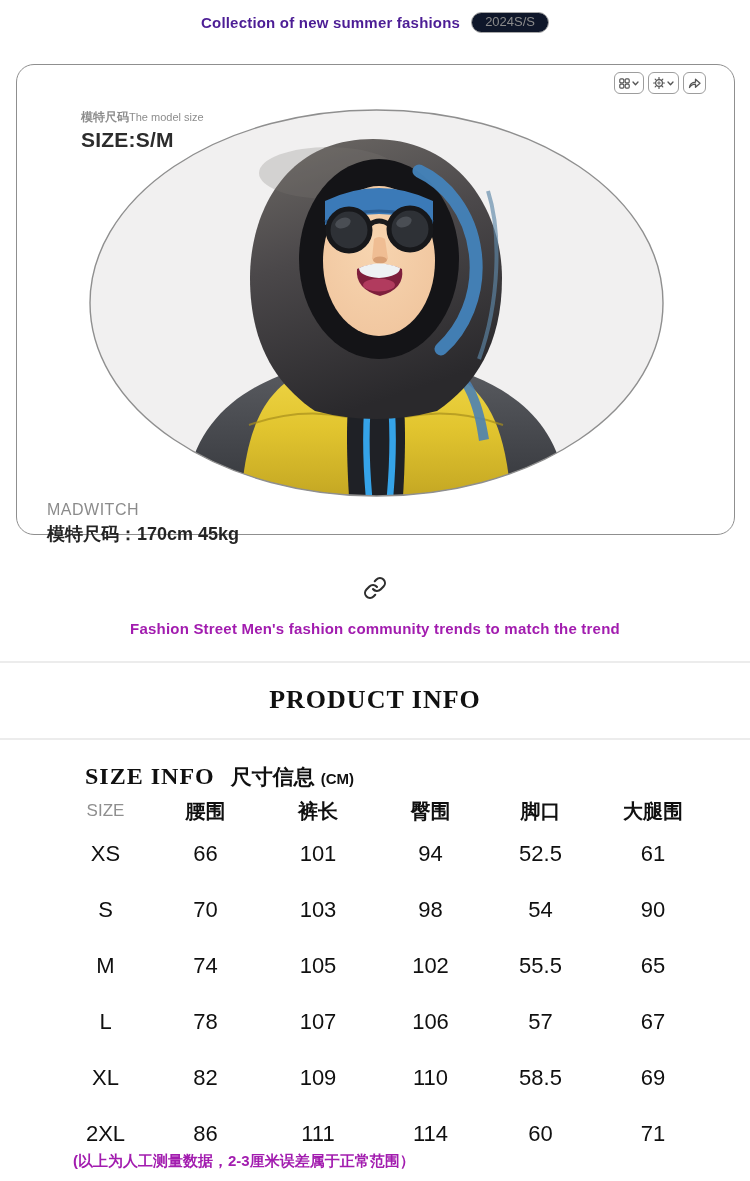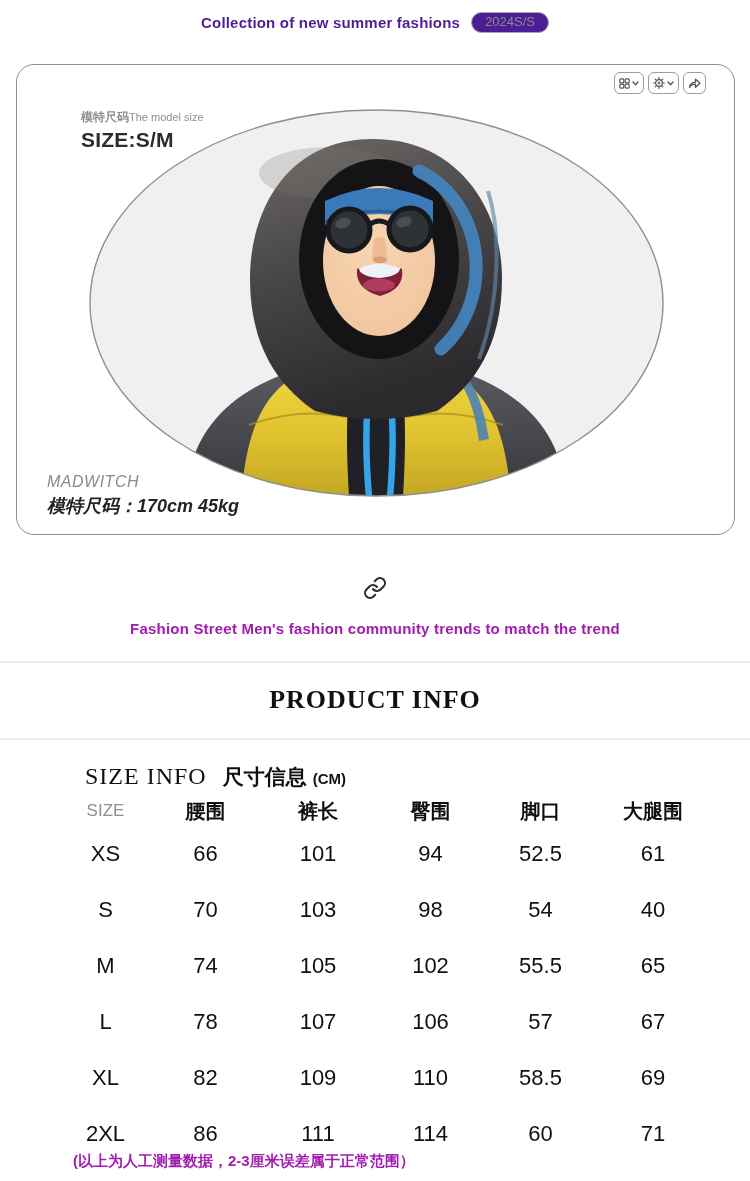--- a/index.html
+++ b/index.html
@@ -11,21 +11,21 @@
   }
 
   
   .top-header {
     position:absolute; top:12px; left:0; width:100%;
     display:flex; align-items:center; justify-content:center; gap:11px;
   }
   .top-title { font-size:15px; font-weight:bold; color:#4c1d95; letter-spacing:.2px; }
   .top-badge {
     border:1.5px solid #a8a8a8; border-radius:11px; color:#8b8b8b;
-    font-size:13px; padding:1px 13px 2px; line-height:16px; background:#4c1d95;
+    font-size:13px; padding:1px 13px 2px; line-height:16px; background:#0f172a;
   }
 
   
   .hero-card {
     position:absolute; left:16px; top:64px; width:719px; height:471px;
     border:1.5px solid #8f8f8f; border-radius:18px; background:#fff;
   }
   .toolbar {
     position:absolute; top:7px; right:28px; display:flex; gap:4px;
   }
@@ -35,21 +35,21 @@
     cursor:pointer;
   }
   .tool-btn svg { display:block; }
 
   .model-size-block { position:absolute; left:64px; top:42px; }
   .ms-line { color:#8d8d8d; }
   .ms-zh { font-size:12px; font-weight:bold;font-family:Liberation Mono, monospace; }
   .ms-en { font-size:11px; }
   .ms-value { font-size:21px; font-weight:bold; color:#2c2c2c; margin-top:2px; letter-spacing:.2px; }
 
-  .brand-block { position:absolute; left:30px; top:408px;font-style:italic; }
+  .brand-block { position:absolute; left:30px; top:436px; }
   .brand-name { font-size:16px; color:#8b8b8b; letter-spacing:.5px; }
   .brand-stats { font-size:18px; font-weight:bold; color:#242424; margin-top:3px; }
 
   .hero-art { position:absolute; left:72px; top:44px; width:575px; height:388px; }
 
   
   .link-icon-wrap { position:absolute; top:576px; left:0; width:100%; display:flex; justify-content:center; }
   .community-text {
     position:absolute; top:620px; left:0; width:100%; text-align:center;
     font-size:15px; font-weight:bold; color:#a21caf; letter-spacing:.2px;
@@ -63,21 +63,21 @@
     position:absolute; top:685px; left:0; width:100%; text-align:center;
     font-family:"Liberation Serif", serif; font-weight:bold; font-size:26px;
     color:#111; letter-spacing:1px;
   }
 
   
   .size-info-heading {
     position:absolute; left:85px; top:763px;
     display:flex; align-items:baseline; gap:16px;
   }
-  .si-en { font-family:"Liberation Serif", serif; font-weight:normal; font-size:24px; color:#101010; letter-spacing:1px; }
+  .si-en { font-family:"Liberation Serif", serif; font-weight:bold; font-size:24px; color:#101010; letter-spacing:1px; }
   .si-zh { font-size:21px; font-weight:bold; color:#101010; }
   .si-unit { font-size:15px; font-weight:bold; color:#101010; margin-left:-10px; }
 
   .size-table {
     position:absolute; left:58px; top:796px; width:650px;
     display:grid;
     grid-template-columns:95px 105px 120px 105px 115px 110px;
   }
   .size-table .cell {
     display:flex; align-items:center; justify-content:center;
@@ -263,21 +263,21 @@
     <div class="cell">101</div>
     <div class="cell">94</div>
     <div class="cell">52.5</div>
     <div class="cell">61</div>
 
     <div class="cell">S</div>
     <div class="cell">70</div>
     <div class="cell">103</div>
     <div class="cell">98</div>
     <div class="cell">54</div>
-    <div class="cell">40</div>
+    <div class="cell">90</div>
 
     <div class="cell">M</div>
     <div class="cell">74</div>
     <div class="cell">105</div>
     <div class="cell">102</div>
     <div class="cell">55.5</div>
     <div class="cell">65</div>
 
     <div class="cell">L</div>
     <div class="cell">78</div>

